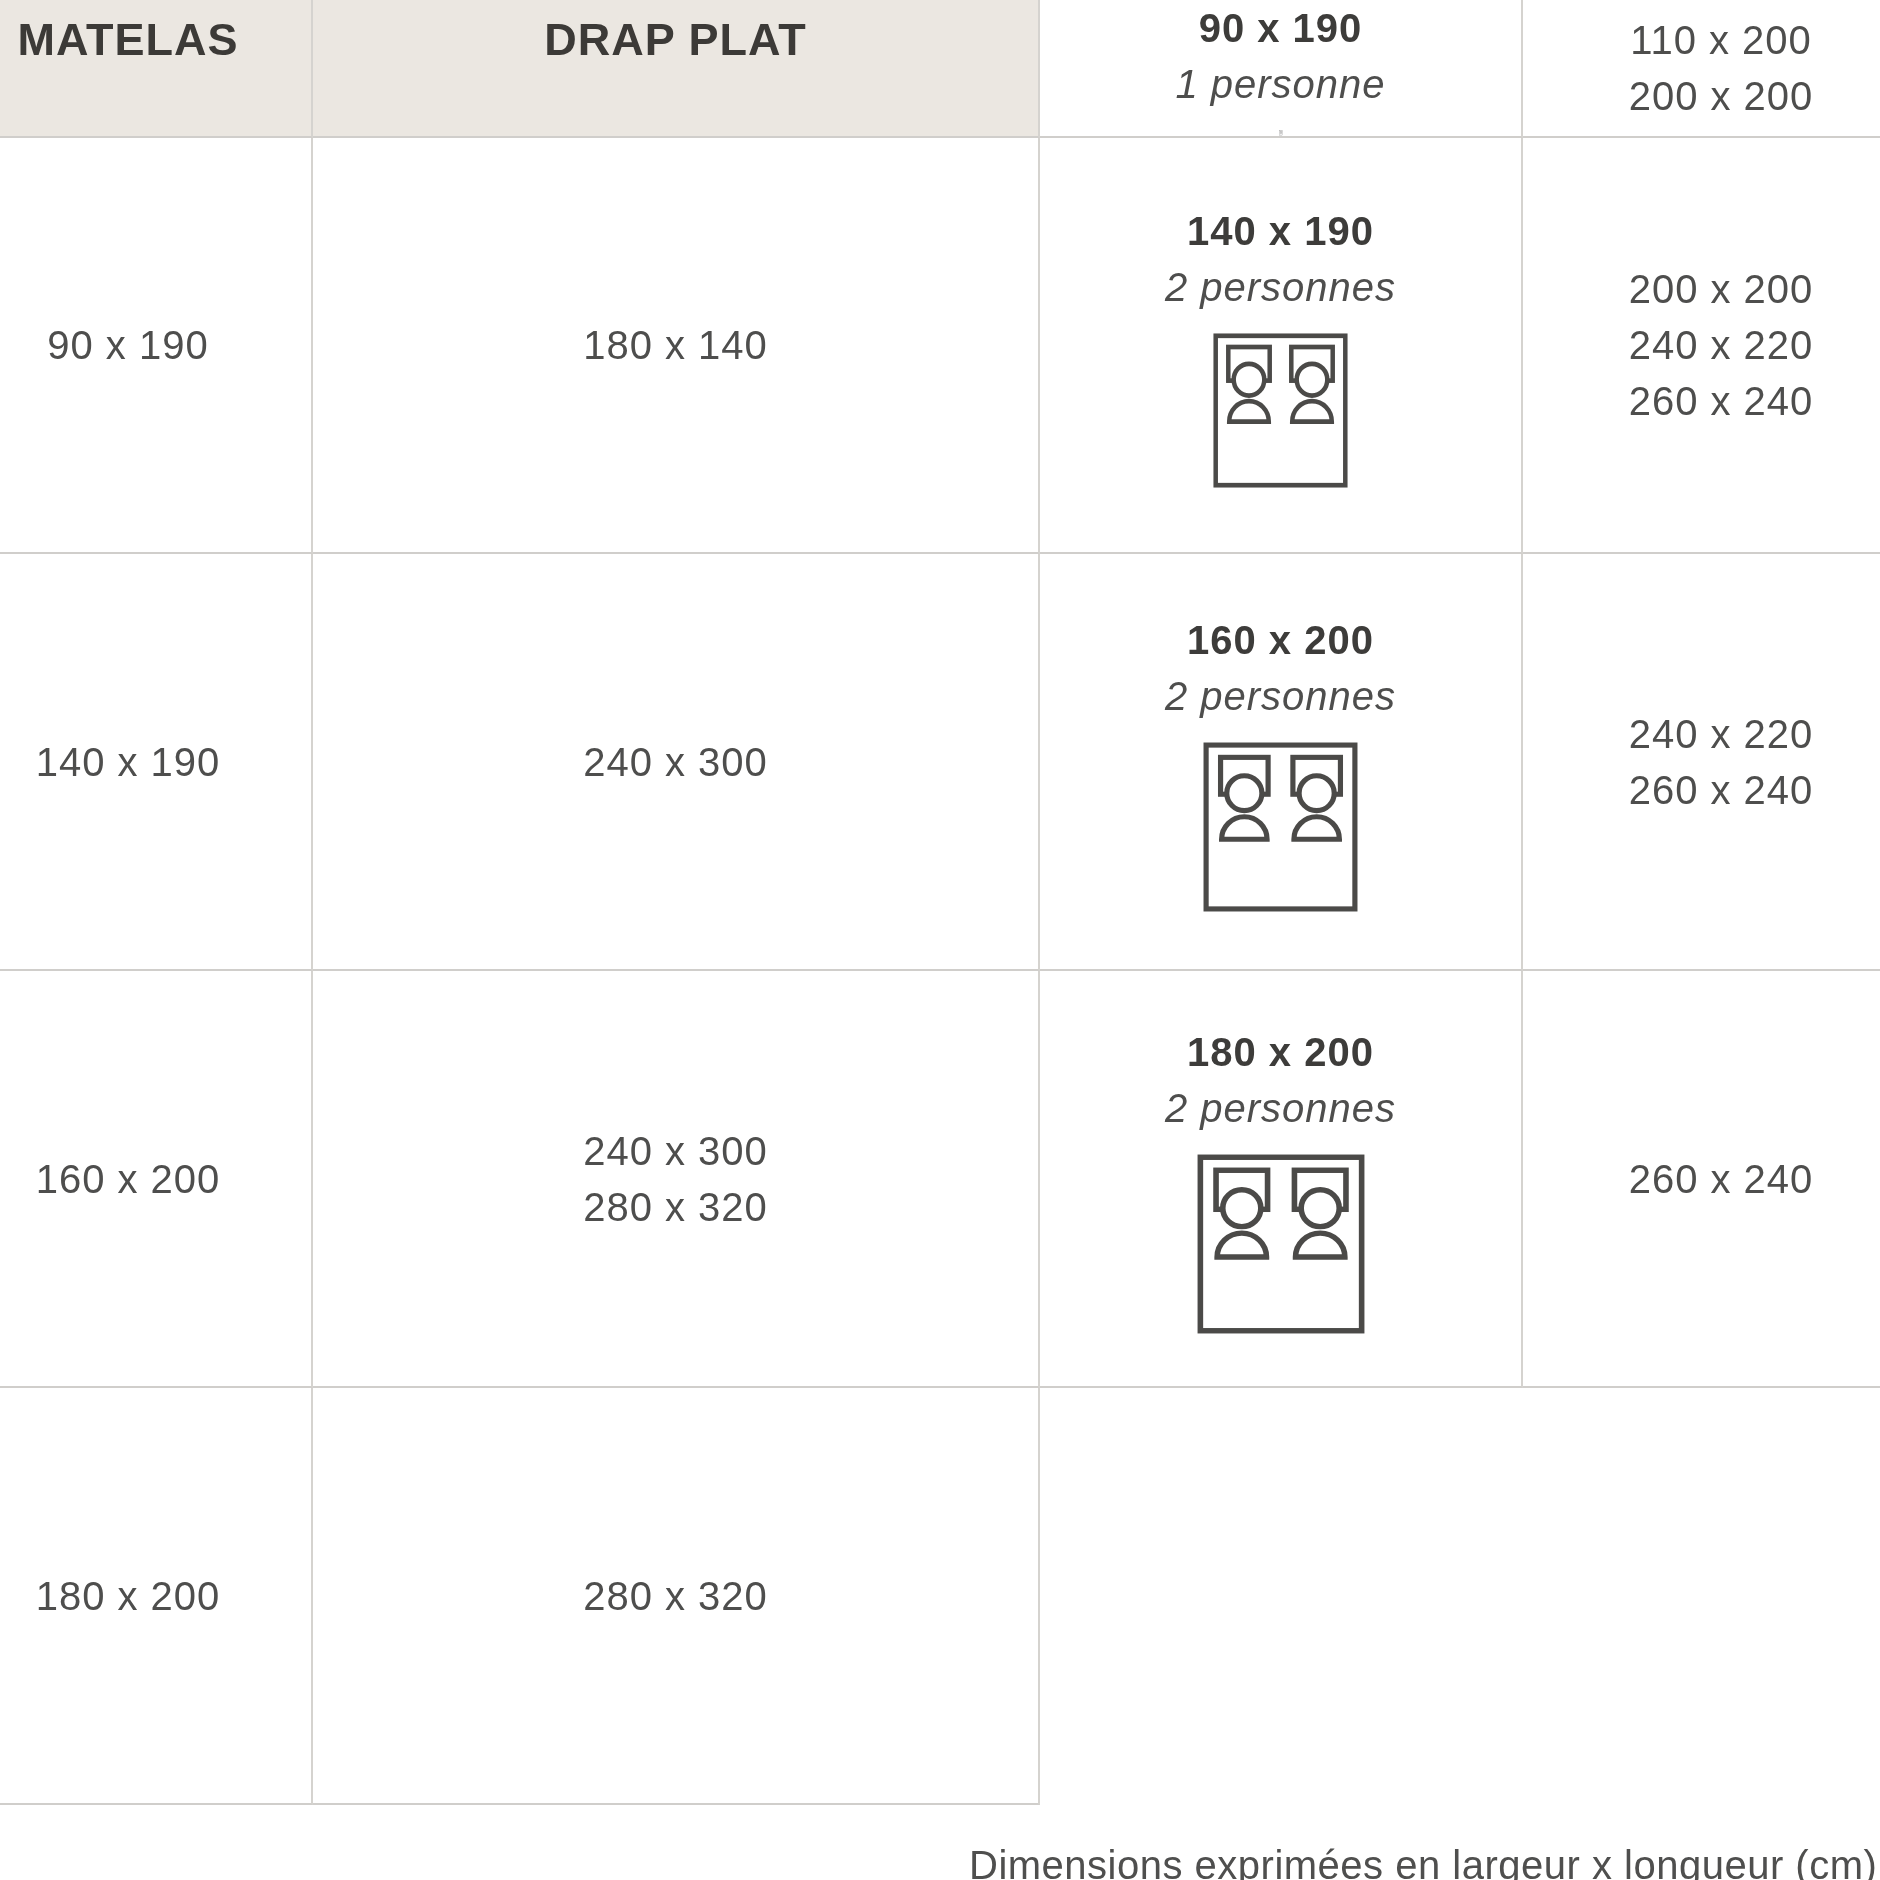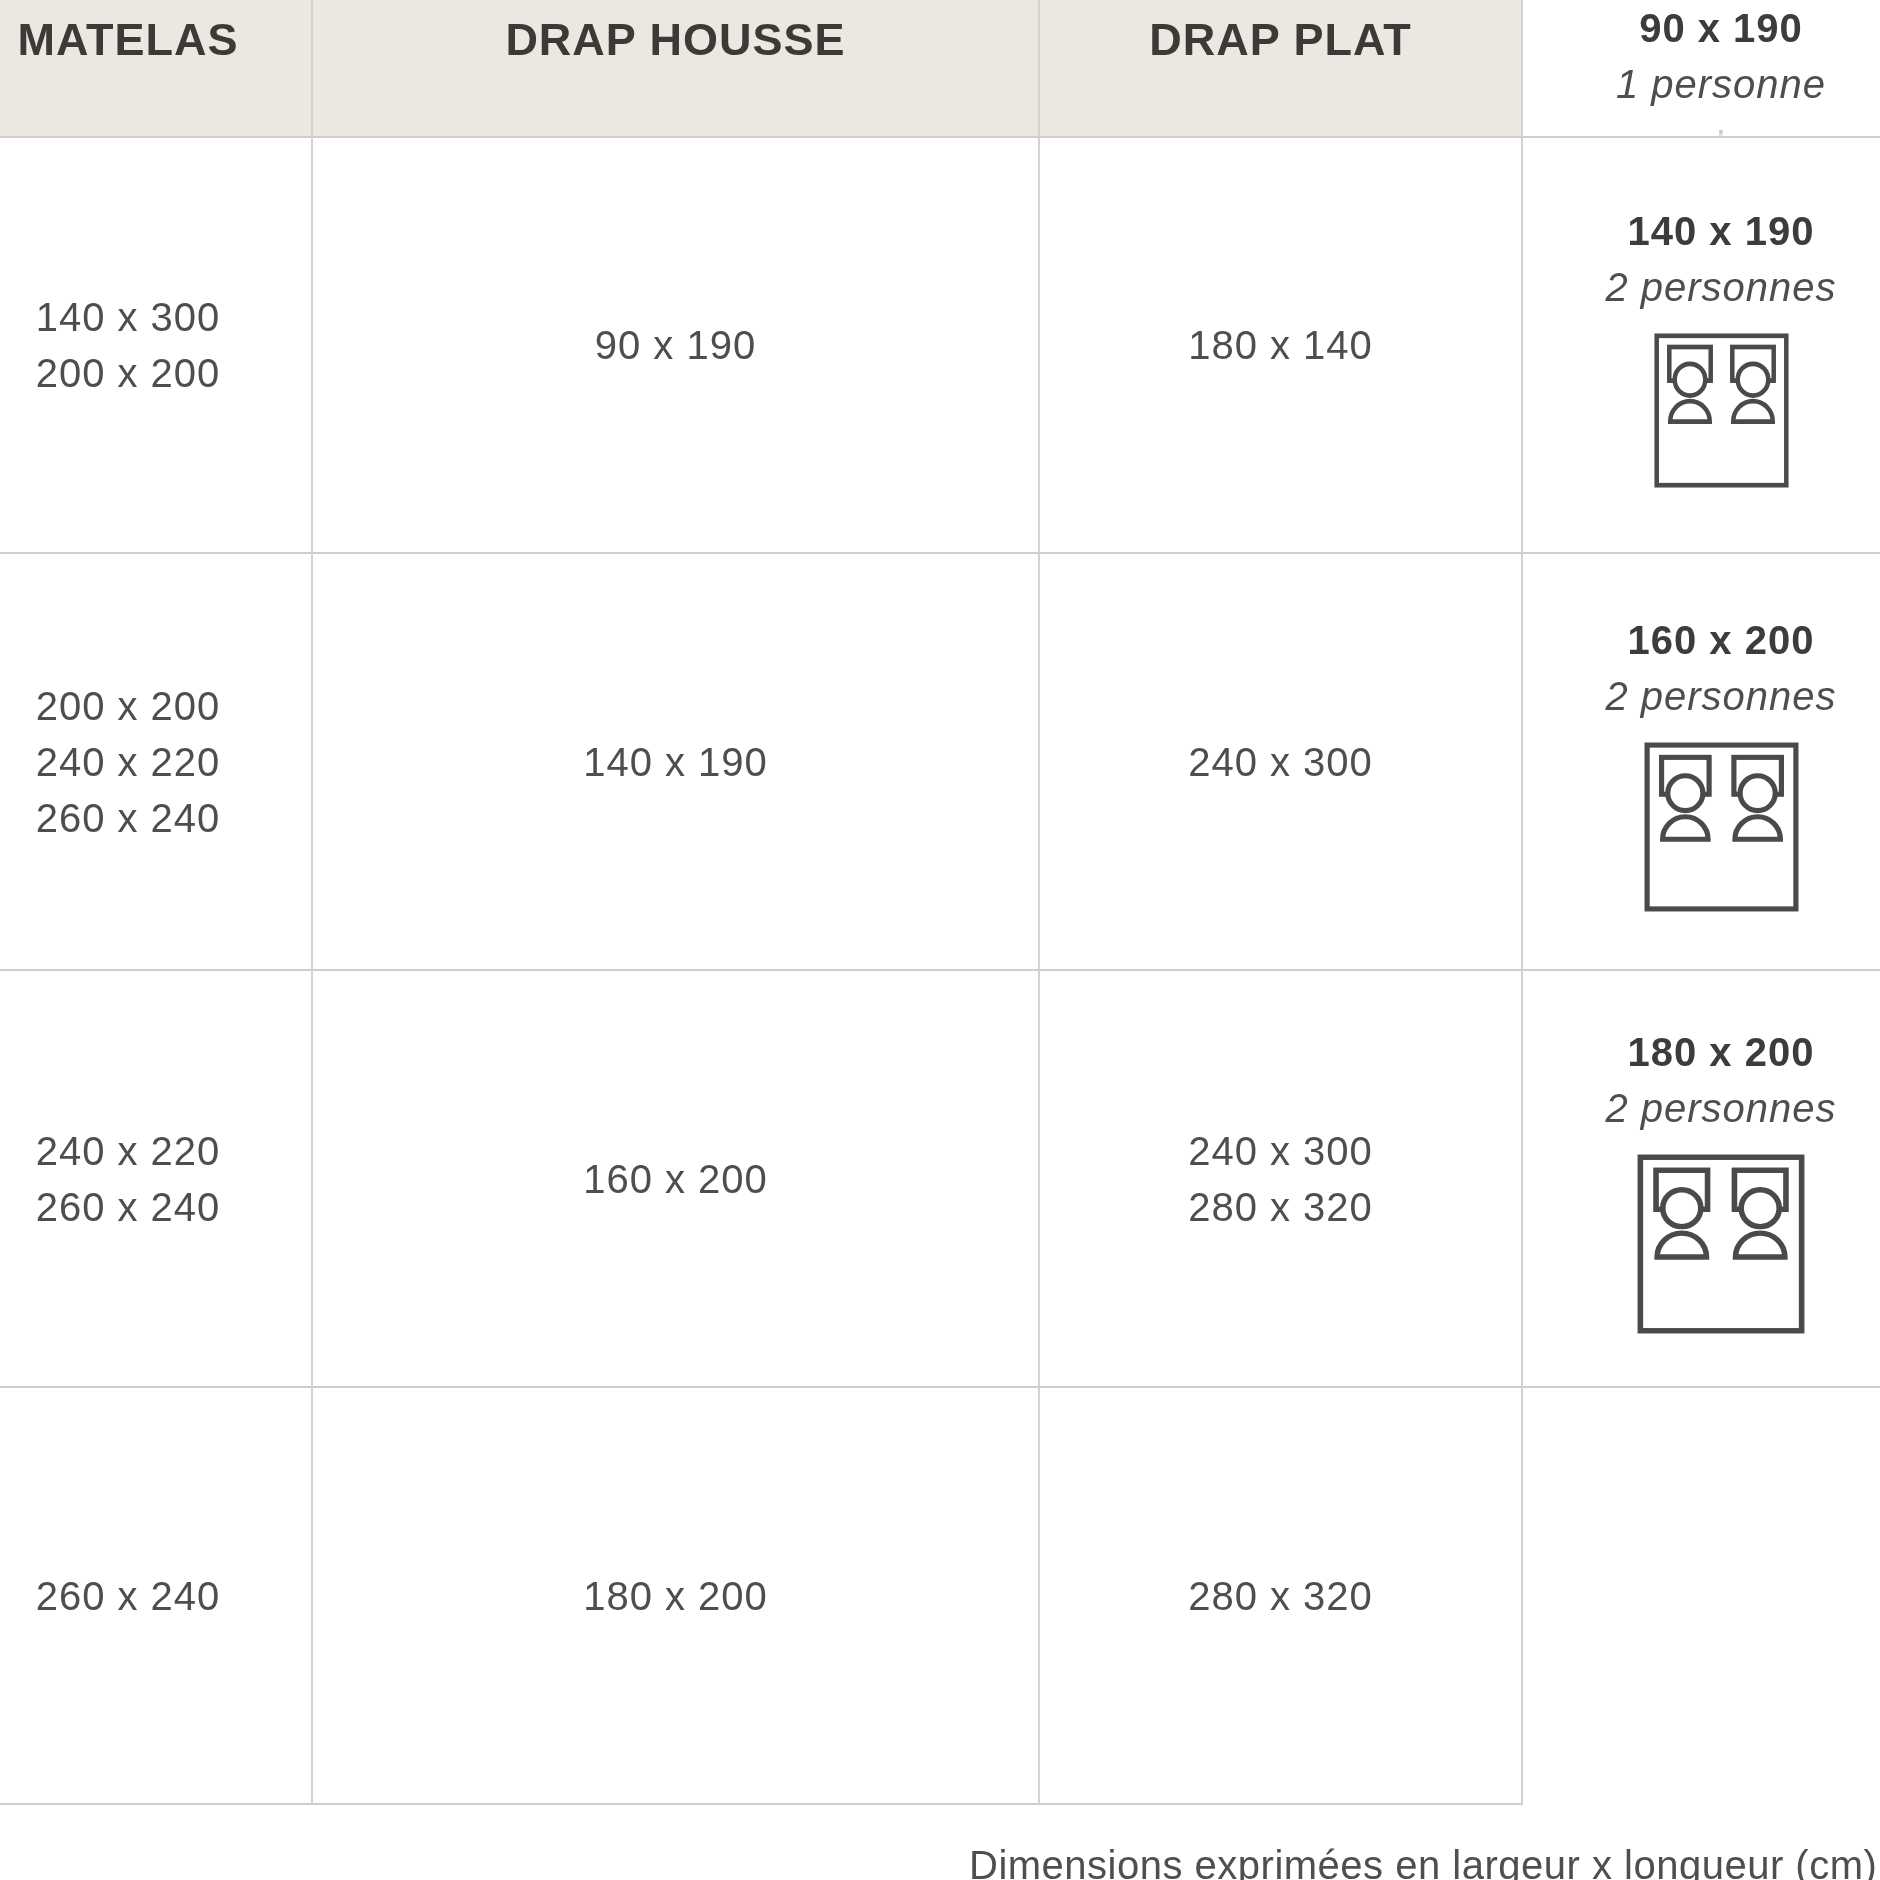--- a/index.html
+++ b/index.html
@@ -86,41 +86,38 @@
 </head>
 <body>
 
 <div class="page">
   <div class="size-table">
 
     <div class="cell th">
         <span>MATELAS</span>
       </div>
     <div class="cell th">
-        <span>DRAP HOUSSE</span>
-      </div>
-    <div class="cell th">
         <span>DRAP PLAT</span>
       </div>
 
     <div class="cell td matelas">
       <div class="mat-size">90 x 190</div>
       <div class="mat-persons">1 personne</div>
       <svg class="bed-icon" width="78" height="154" viewBox="0 0 78 154">
         <g fill="none" stroke="#4b4a48" stroke-width="5">
           <rect x="3" y="3" width="72" height="148"></rect>
           <rect x="15" y="26" width="48" height="36" fill="#ffffff"></rect>
           <circle cx="37" cy="60" r="16" fill="#ffffff"></circle>
           <path d="M15 104 A22 22 0 0 1 59 104 Z" fill="#ffffff"></path>
         </g>
       </svg>
     </div>
     <div class="cell td">
       <div class="values">
-        <div>140 x 300</div>
+        <div>110 x 200</div>
         <div>200 x 200</div>
       </div>
     </div>
     <div class="cell td">
       <div class="values">
         <div>90 x 190</div>
       </div>
     </div>
     <div class="cell td">
       <div class="values">

